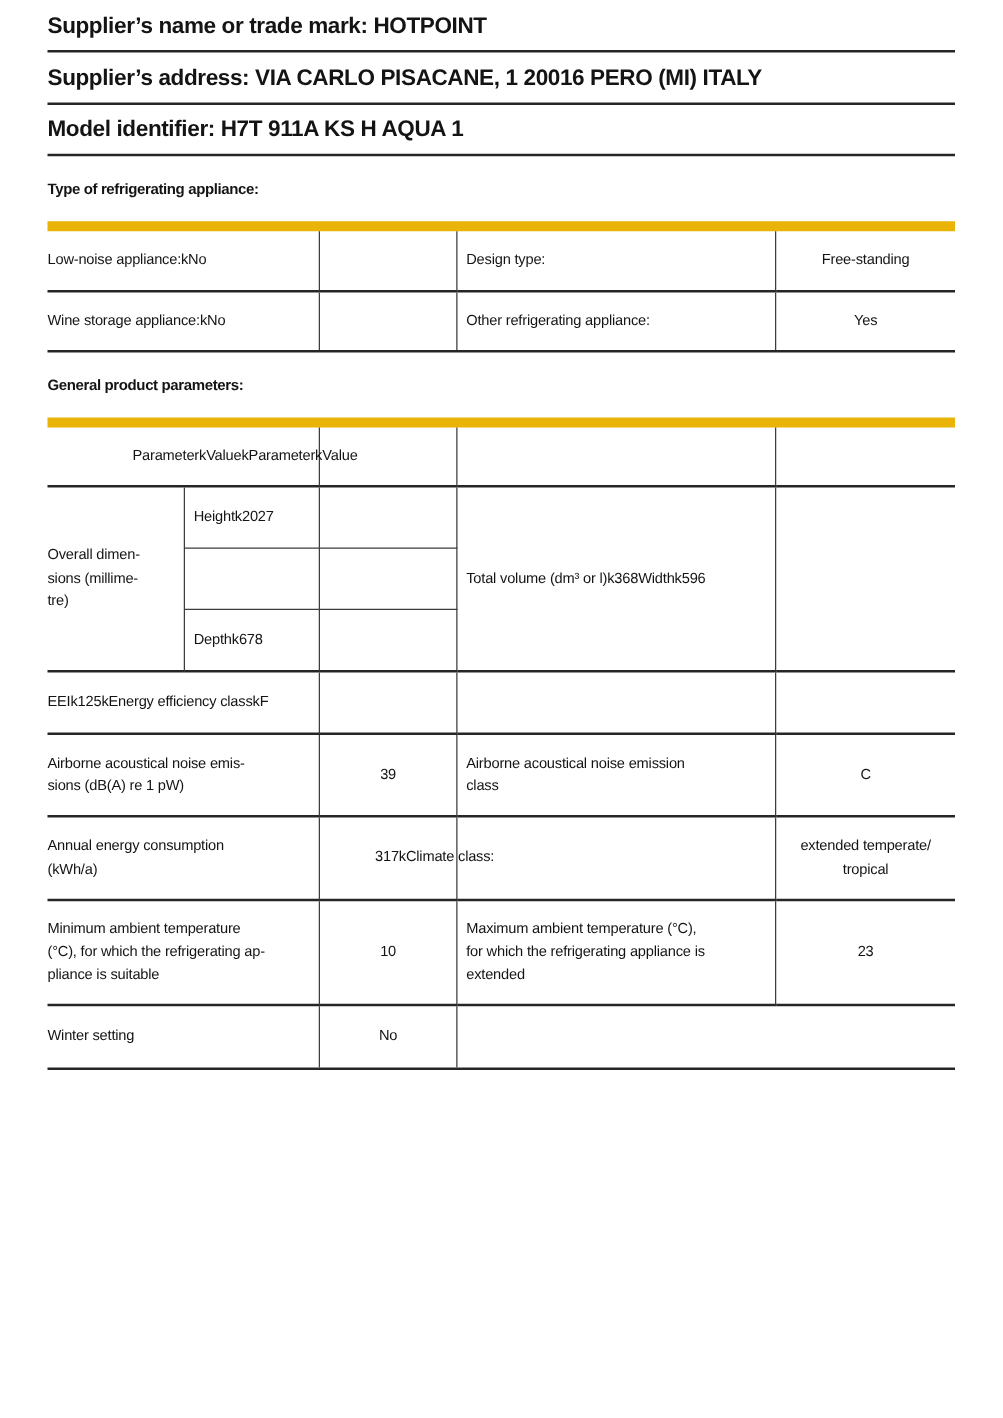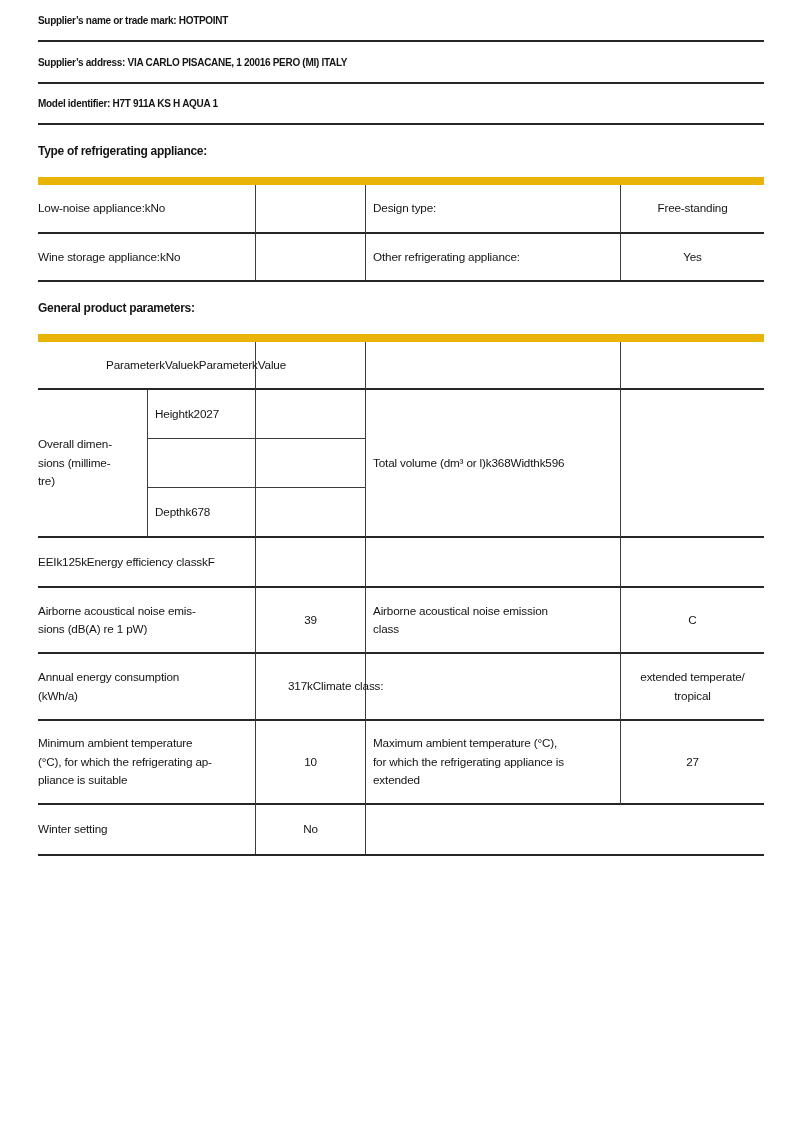--- a/index.html
+++ b/index.html
@@ -13,21 +13,21 @@
 
   
   .doc-title {
     height: 38px; border-bottom: 2px solid #262626;
     display: flex; align-items: center; justify-content: center;
     font-weight: bold; font-size: 12px; letter-spacing: -0.3px;
   }
   .field-line {
     height: 40px; border-bottom: 2px solid #262626;
     display: flex; align-items: center;
-    font-weight: bold; font-size: 10px; letter-spacing: -0.3px;
+    font-weight: bold; font-size: 18px; letter-spacing: -0.3px;
   }
   .field-line.short { height: 39px; }
   .section-head {
     height: 52px; display: flex; align-items: center;
     font-weight: bold; font-size: 12px; letter-spacing: -0.3px;
   }
 
   
   .grid-table {
     display: grid;
@@ -52,21 +52,21 @@
   .br1 { border-right: 1px solid #3c3c3c; }
   .bb1 { border-bottom: 1px solid #3c3c3c; }
   .bb2 { border-bottom: 2px solid #262626; }
   .pl7 { padding-left: 7px; }
   .center { justify-content: center; text-align: center; }
   .overflow-text {
     position: relative; z-index: 5;
     white-space: nowrap;
   }
   .hdr-offset { left: 68px; }
-  .val-offset { left: 32px; }
+  .val-offset { left: 44px; }
 </style>
 </head>
 <body>
 
 <div class="page">
 
 
   <div class="field-line">Supplier’s name or trade mark: HOTPOINT</div>
   <div class="field-line">Supplier’s address: VIA CARLO PISACANE, 1 20016 PERO (MI) ITALY</div>
   <div class="field-line short">Model identifier: H7T 911A KS H AQUA 1</div>
@@ -128,21 +128,21 @@
     <div class="cell bb2 center" style="grid-area:7/5/8/6;">extended temperate/
 tropical</div>
 
     <div class="cell br1 bb2" style="grid-area:8/1/9/3;">Minimum ambient temperature
 (°C), for which the refrigerating ap-
 pliance is suitable</div>
     <div class="cell br1 bb2 center" style="grid-area:8/3/9/4;">10</div>
     <div class="cell br1 bb2 pl7" style="grid-area:8/4/9/5;">Maximum ambient temperature (°C),
 for which the refrigerating appliance is
 extended</div>
-    <div class="cell bb2 center" style="grid-area:8/5/9/6;">27</div>
+    <div class="cell bb2 center" style="grid-area:8/5/9/6;">23</div>
 
     <div class="cell br1" style="grid-area:9/1/10/3;">Winter setting</div>
     <div class="cell br1 center" style="grid-area:9/3/10/4;">No</div>
     <div class="cell" style="grid-area:9/4/10/6;"></div>
 
   </div>
 
 </div>
 
 </body></html>

